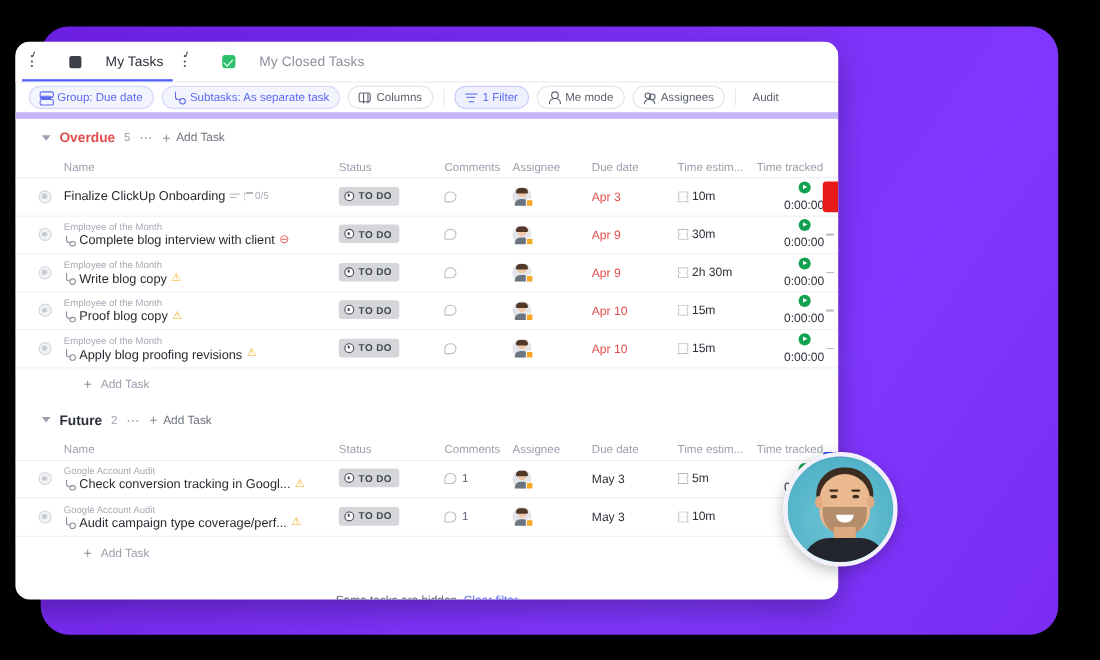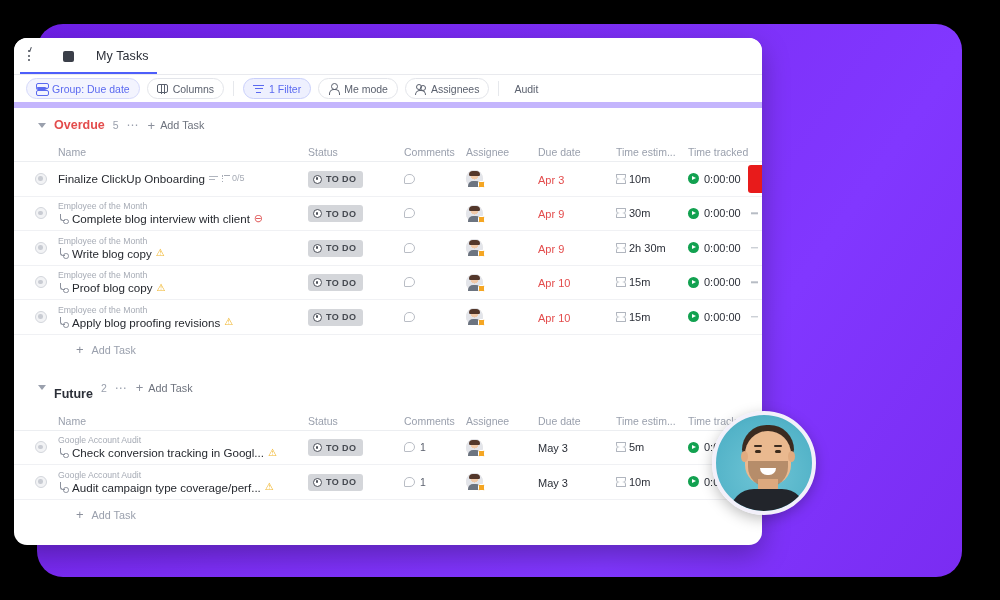--- a/index.html
+++ b/index.html
@@ -119,21 +119,21 @@
   
   .group-head {
     display: flex; align-items: center; gap: 8px; padding: 10px 0 9px 24px;
   }
   .caret {
     width: 0; height: 0; border-left: 4.5px solid transparent; border-right: 4.5px solid transparent;
     border-top: 5px solid #9aa0ad; cursor: pointer;
   }
   .group-title { font-size: 12.5px; font-weight: bold; }
   .group-title.overdue { color: #e34c4c; }
-  .group-title.future { color: #2b2f38; margin-top: 12px; }
+  .group-title.future { color: #2b2f38; }
   .group-count { font-size: 10.5px; color: #9aa0ad; }
   .dots { font-size: 12px; color: #9aa0ad; letter-spacing: 1px; cursor: pointer; }
   .add-task-inline { display:flex; align-items:center; gap:5px; font-size: 10.8px; color: #6e737e; cursor: pointer; }
   .plus { font-size: 13px; color: #8b909c; line-height: 1; }
 
   
   .col-head {
     display: flex; align-items: center; height: 21px;
     border-bottom: 1px solid #eceef1; padding-left: 44px; position: relative;
   }
@@ -212,21 +212,21 @@
 
   .due { font-size: 11px; color: #2b2f38; }
   .due.red { color: #e34c4c; }
   .est { display:flex; align-items:center; gap:5px; font-size:11px; color:#2b2f38;}
   .hourglass { width:8px; height:10px; position:relative; color:#b0b5be;}
   .hourglass:before,.hourglass:after{
     content:""; position:absolute; left:0; width:8px; height:5px; border:1.2px solid currentColor;
   }
   .hourglass:before{ top:0; border-bottom:none; border-radius:1px 1px 4px 4px;}
   .hourglass:after{ bottom:0; border-top:none; border-radius:4px 4px 1px 1px;}
-  .track { display:flex; align-items:center; gap:5px; font-size:11px; color:#2b2f38;}
+  .track { display:flex; align-items:center; gap:5px; font-size:11px; color:#2b2f38;flex-direction:column;}
   .play { width:11px; height:11px; border-radius:50%; background:#12a150; position:relative; cursor:pointer;}
   .play:after{ content:""; position:absolute; left:4px; top:2.8px; border-left:4.2px solid #fff; border-top:2.6px solid transparent; border-bottom:2.6px solid transparent;}
   .rt-badge { position:absolute; right:0; top:3px; width:14px; height:28px; }
   .rt-badge.red { background:#e81b1b; border-radius:3px 0 0 3px; }
   .rt-badge.blue { background:#2540e8; border-radius:3px 0 0 3px; height:24px; top:-8px;}
   .rt-dash { position:absolute; right:4px; top:50%; transform:translateY(-50%); width:7px; height:1.4px; background:#b7bcc4;}
 
   .add-task-row {
     display:flex; align-items:center; gap:8px; height:30px; padding-left:62px;
     font-size:10.8px; color:#9aa0ad; cursor:pointer;
@@ -272,28 +272,45 @@
             <b></b>
             <b></b>
             <s></s>
             <i></i>
             <i></i>
             <i></i>
         </span>
         <span class="sq-dark"></span>
         <span class="tab-label">My Tasks</span>
       </div>
+      <div class="tab inactive">
+        <span class="ico listico">
+          <b></b>
+            <b></b>
+            <b></b>
+            <s></s>
+            <i></i>
+            <i></i>
+            <i></i>
+        </span>
+        <span class="sq-green"></span>
+        <span class="tab-label">My Closed Tasks</span>
+      </div>
     </div>
 
     <div class="toolbar">
       <div class="chip blue">
         <span class="mini stack-ico">
             <i></i>
           </span>
         <span>Group: Due date</span>
+      </div>
+      <div class="chip blue">
+        <span class="mini subtask-ico"></span>
+        <span>Subtasks: As separate task</span>
       </div>
       <div class="chip plain">
         <span class="mini cols-ico"></span>
         <span>Columns</span>
       </div>
       <div class="sep"></div>
       <div class="chip filter">
         <span class="mini filter-ico">
             <i></i>
             <i></i>

